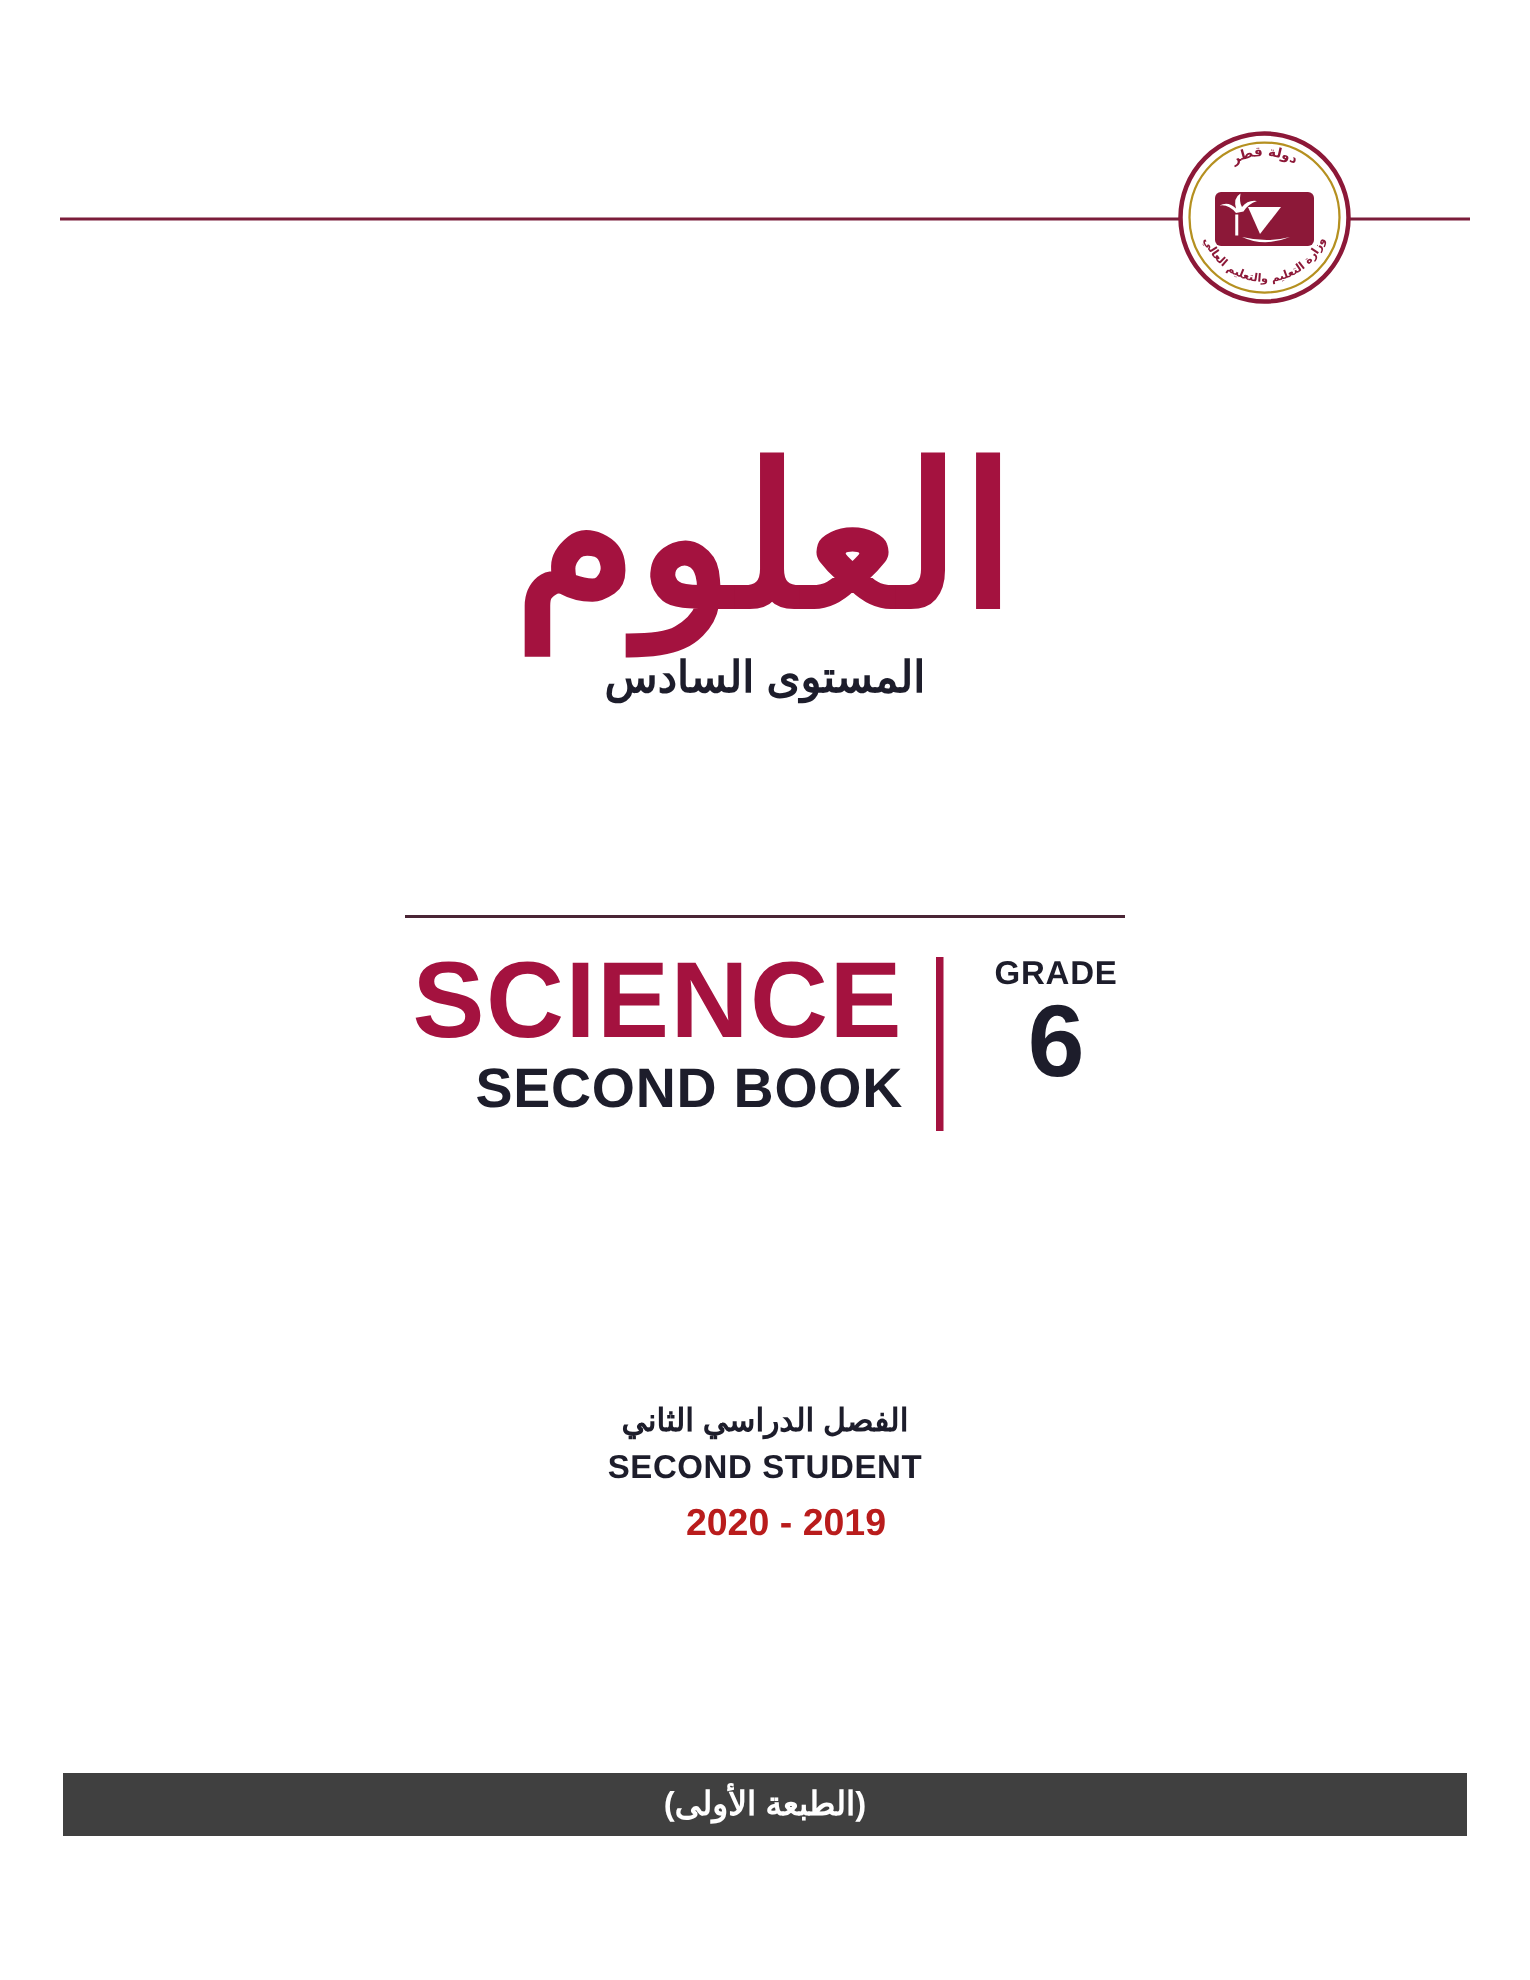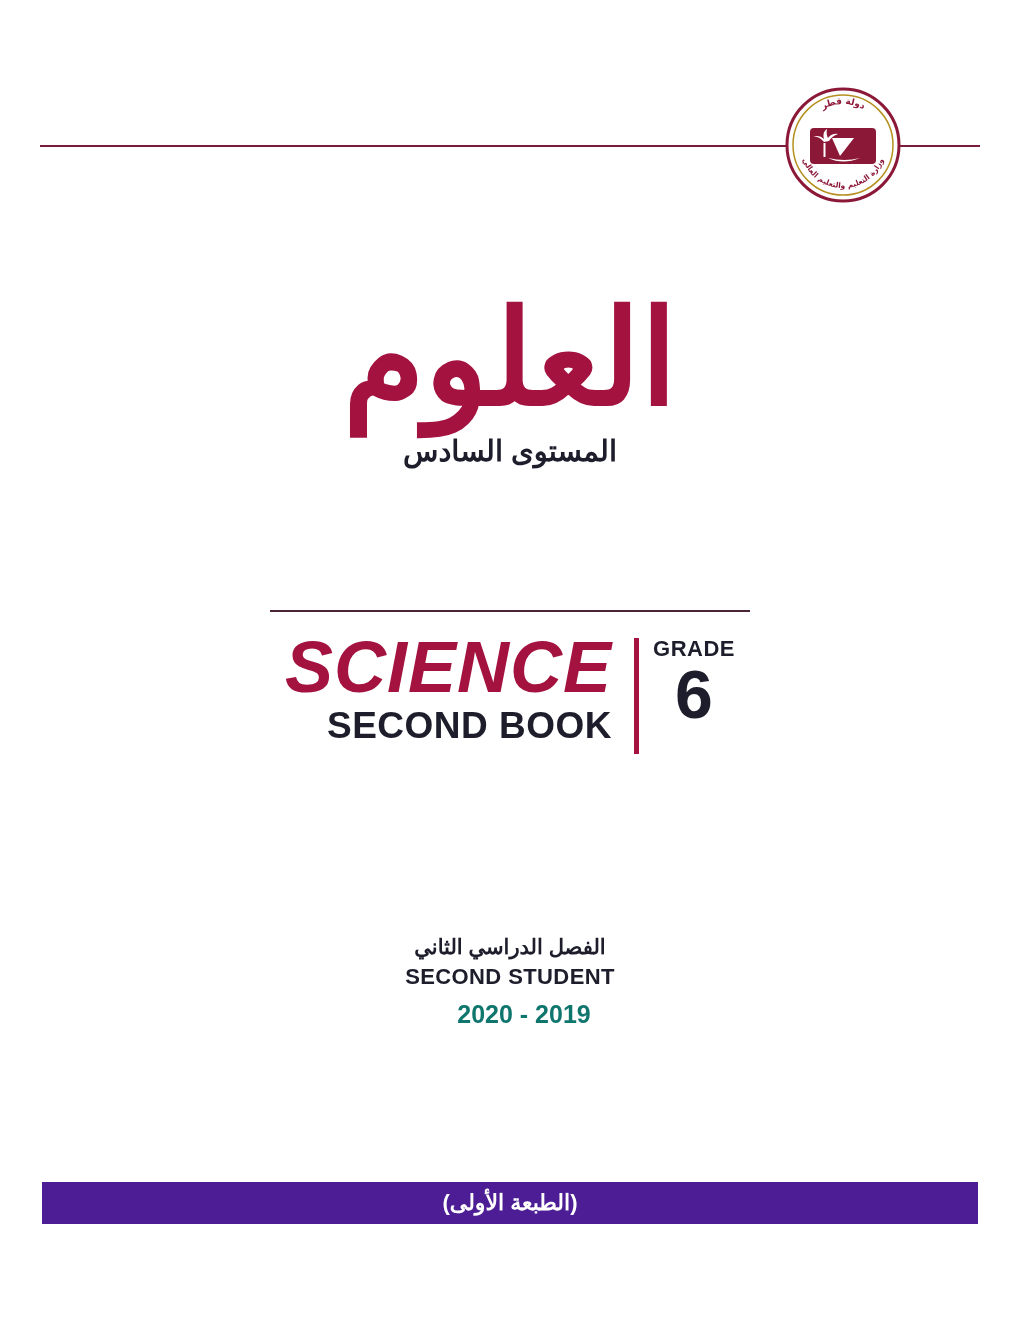--- a/index.html
+++ b/index.html
@@ -95,37 +95,36 @@
   .en-left {
     text-align: right;
     padding-right: 22px;
   }
   .en-science {
     font-size: 72px;
     line-height: 0.98;
     font-weight: bold;
     color: #a4123f;
     letter-spacing: 1px;
-    font-style: italic;
   }
   .en-student {
     margin-top: 2px;
     font-size: 37px;
     font-weight: bold;
     color: #1d1d2b;
     letter-spacing: 0.5px;
   }
   .en-sep {
     width: 5px;
     height: 116px;
     background: #a4123f;
     margin-top: 6px;
   }
   .en-right {
-    padding-left: 14px;
+    padding-left: 34px;
     text-align: center;
   }
   .en-grade-label {
     font-size: 22px;
     font-weight: bold;
     color: #1d1d2b;
     letter-spacing: 0.5px;
     margin-top: 4px;
   }
   .en-grade-num {
@@ -153,32 +152,32 @@
     margin-top: 5px;
     font-size: 22px;
     font-weight: bold;
     color: #1d1d2b;
     letter-spacing: 0.4px;
   }
   .sem-year {
     margin-top: 10px;
     font-size: 25px;
     font-weight: bold;
-    color: #0f766e;
+    color: #b91c1c;
     margin-left: 28px;
   }
 
   
   .bottom-band {
     position: absolute;
     left: 42px;
     right: 42px;
     top: 1182px;
     height: 42px;
-    background: #4c1d95;
+    background: #404040;
     color: #ffffff;
     display: flex;
     align-items: center;
     justify-content: center;
   }
   .bottom-band .edition {
     font-size: 22px;
     font-weight: bold;
     direction: rtl;
   }

